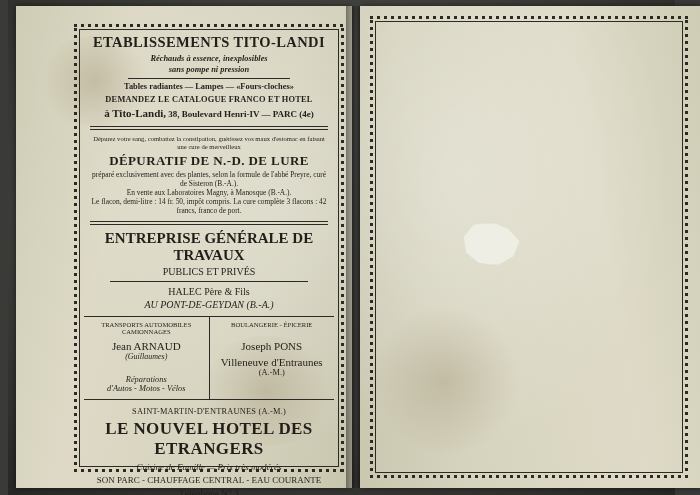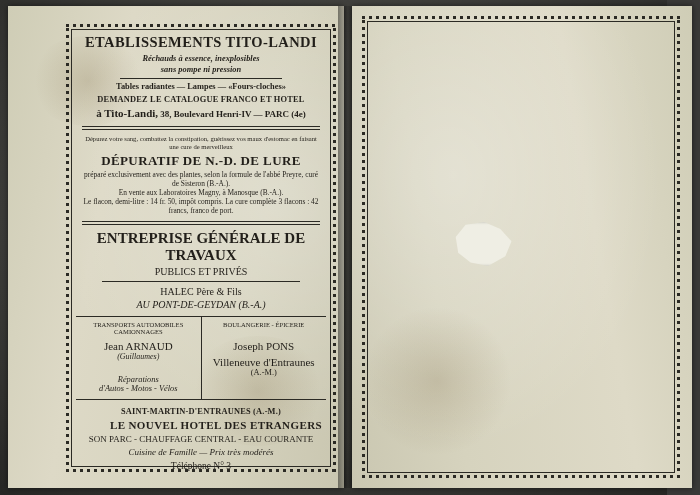--- a/index.html
+++ b/index.html
@@ -2,21 +2,21 @@
 <html><head>
 <meta charset="utf-8">
 <style>
   html,body{margin:0;padding:0;}
   body{
     width:700px;height:495px;overflow:hidden;
     background:#3a3a38;
     font-family:"Liberation Serif",serif;
   }
   .scan{
-    position:absolute;left:0;top:0;width:667px;height:495px;
+    position:absolute;left:8px;top:0;width:667px;height:495px;
     background:
       radial-gradient(ellipse at 50% 50%, rgba(0,0,0,0) 55%, rgba(0,0,0,0.35) 100%),
       linear-gradient(180deg,#4a4a46 0%,#3c3c38 100%);
   }
   
   .page{
     position:absolute;top:6px;height:482px;
     background:#d9d6c3;
     box-shadow:0 0 6px rgba(0,0,0,.55);
   }
@@ -143,24 +143,24 @@
         </div>
         <div>
           <div class="c xxs">BOULANGERIE - ÉPICERIE</div>
           <div class="c" style="font-size:11px;margin-top:12px;">Joseph PONS</div>
           <div class="c" style="font-size:11px;margin-top:4px;">Villeneuve d'Entraunes</div>
           <div class="c" style="font-size:8.4px;">(A.-M.)</div>
         </div>
       </div>
 
       <div class="ad" style="margin-top:7px;">
-        <div class="c" style="font-size:8.4px;letter-spacing:.2px;font-weight:bold;">SAINT-MARTIN-D'ENTRAUNES (A.-M.)</div>
-        <h2 style="font-size:11px;margin-top:3px;text-align:right;">LE NOUVEL HOTEL DES ETRANGERS</h2>
+        <div class="c" style="font-size:8.4px;letter-spacing:.2px;">SAINT-MARTIN-D'ENTRAUNES (A.-M.)</div>
+        <h2 style="font-size:17px;margin-top:3px;">LE NOUVEL HOTEL DES ETRANGERS</h2>
+        <div class="c it" style="font-size:9px;margin-top:3px;">Cuisine de Famille — Prix très modérés</div>
         <div class="c" style="font-size:9px;margin-top:3px;">SON PARC - CHAUFFAGE CENTRAL - EAU COURANTE</div>
-        <div class="c it" style="font-size:9px;margin-top:3px;">Cuisine de Famille — Prix très modérés</div>
         <div class="c" style="font-size:9.5px;margin-top:4px;">Téléphone N° 3</div>
       </div>
 
     </div>
   </div>
 
   <div class="gutter"></div>
 
   <div class="page page-right">
     <div class="stain" style="left:10px;top:300px;width:150px;height:150px;"></div>

